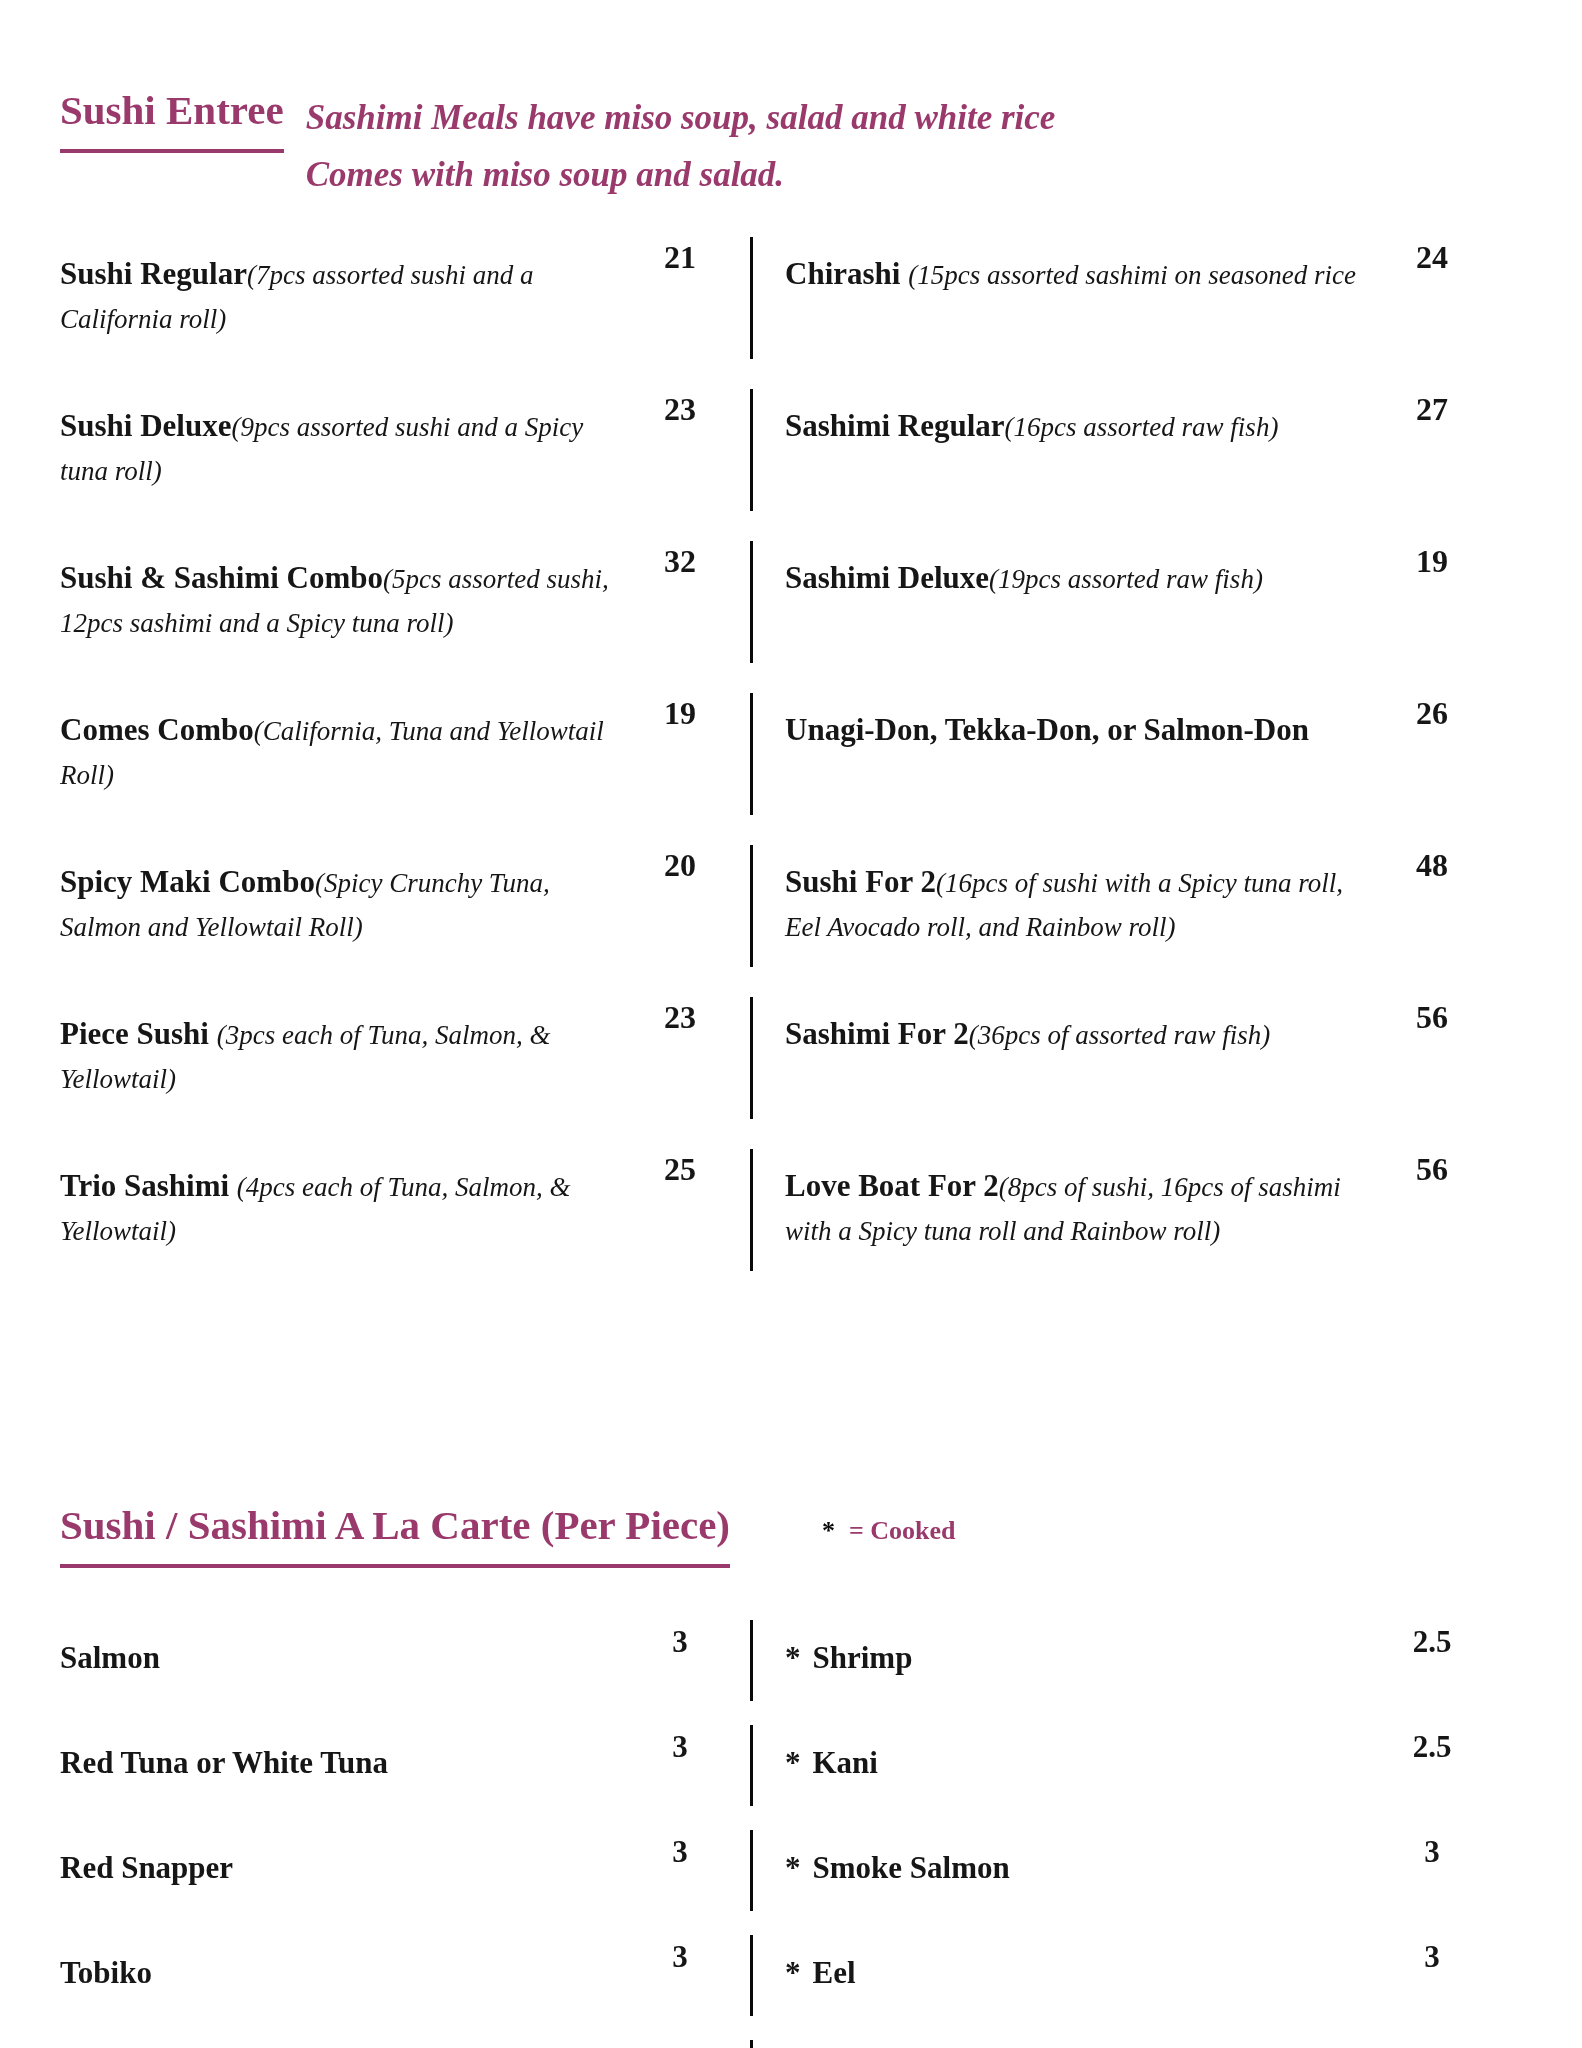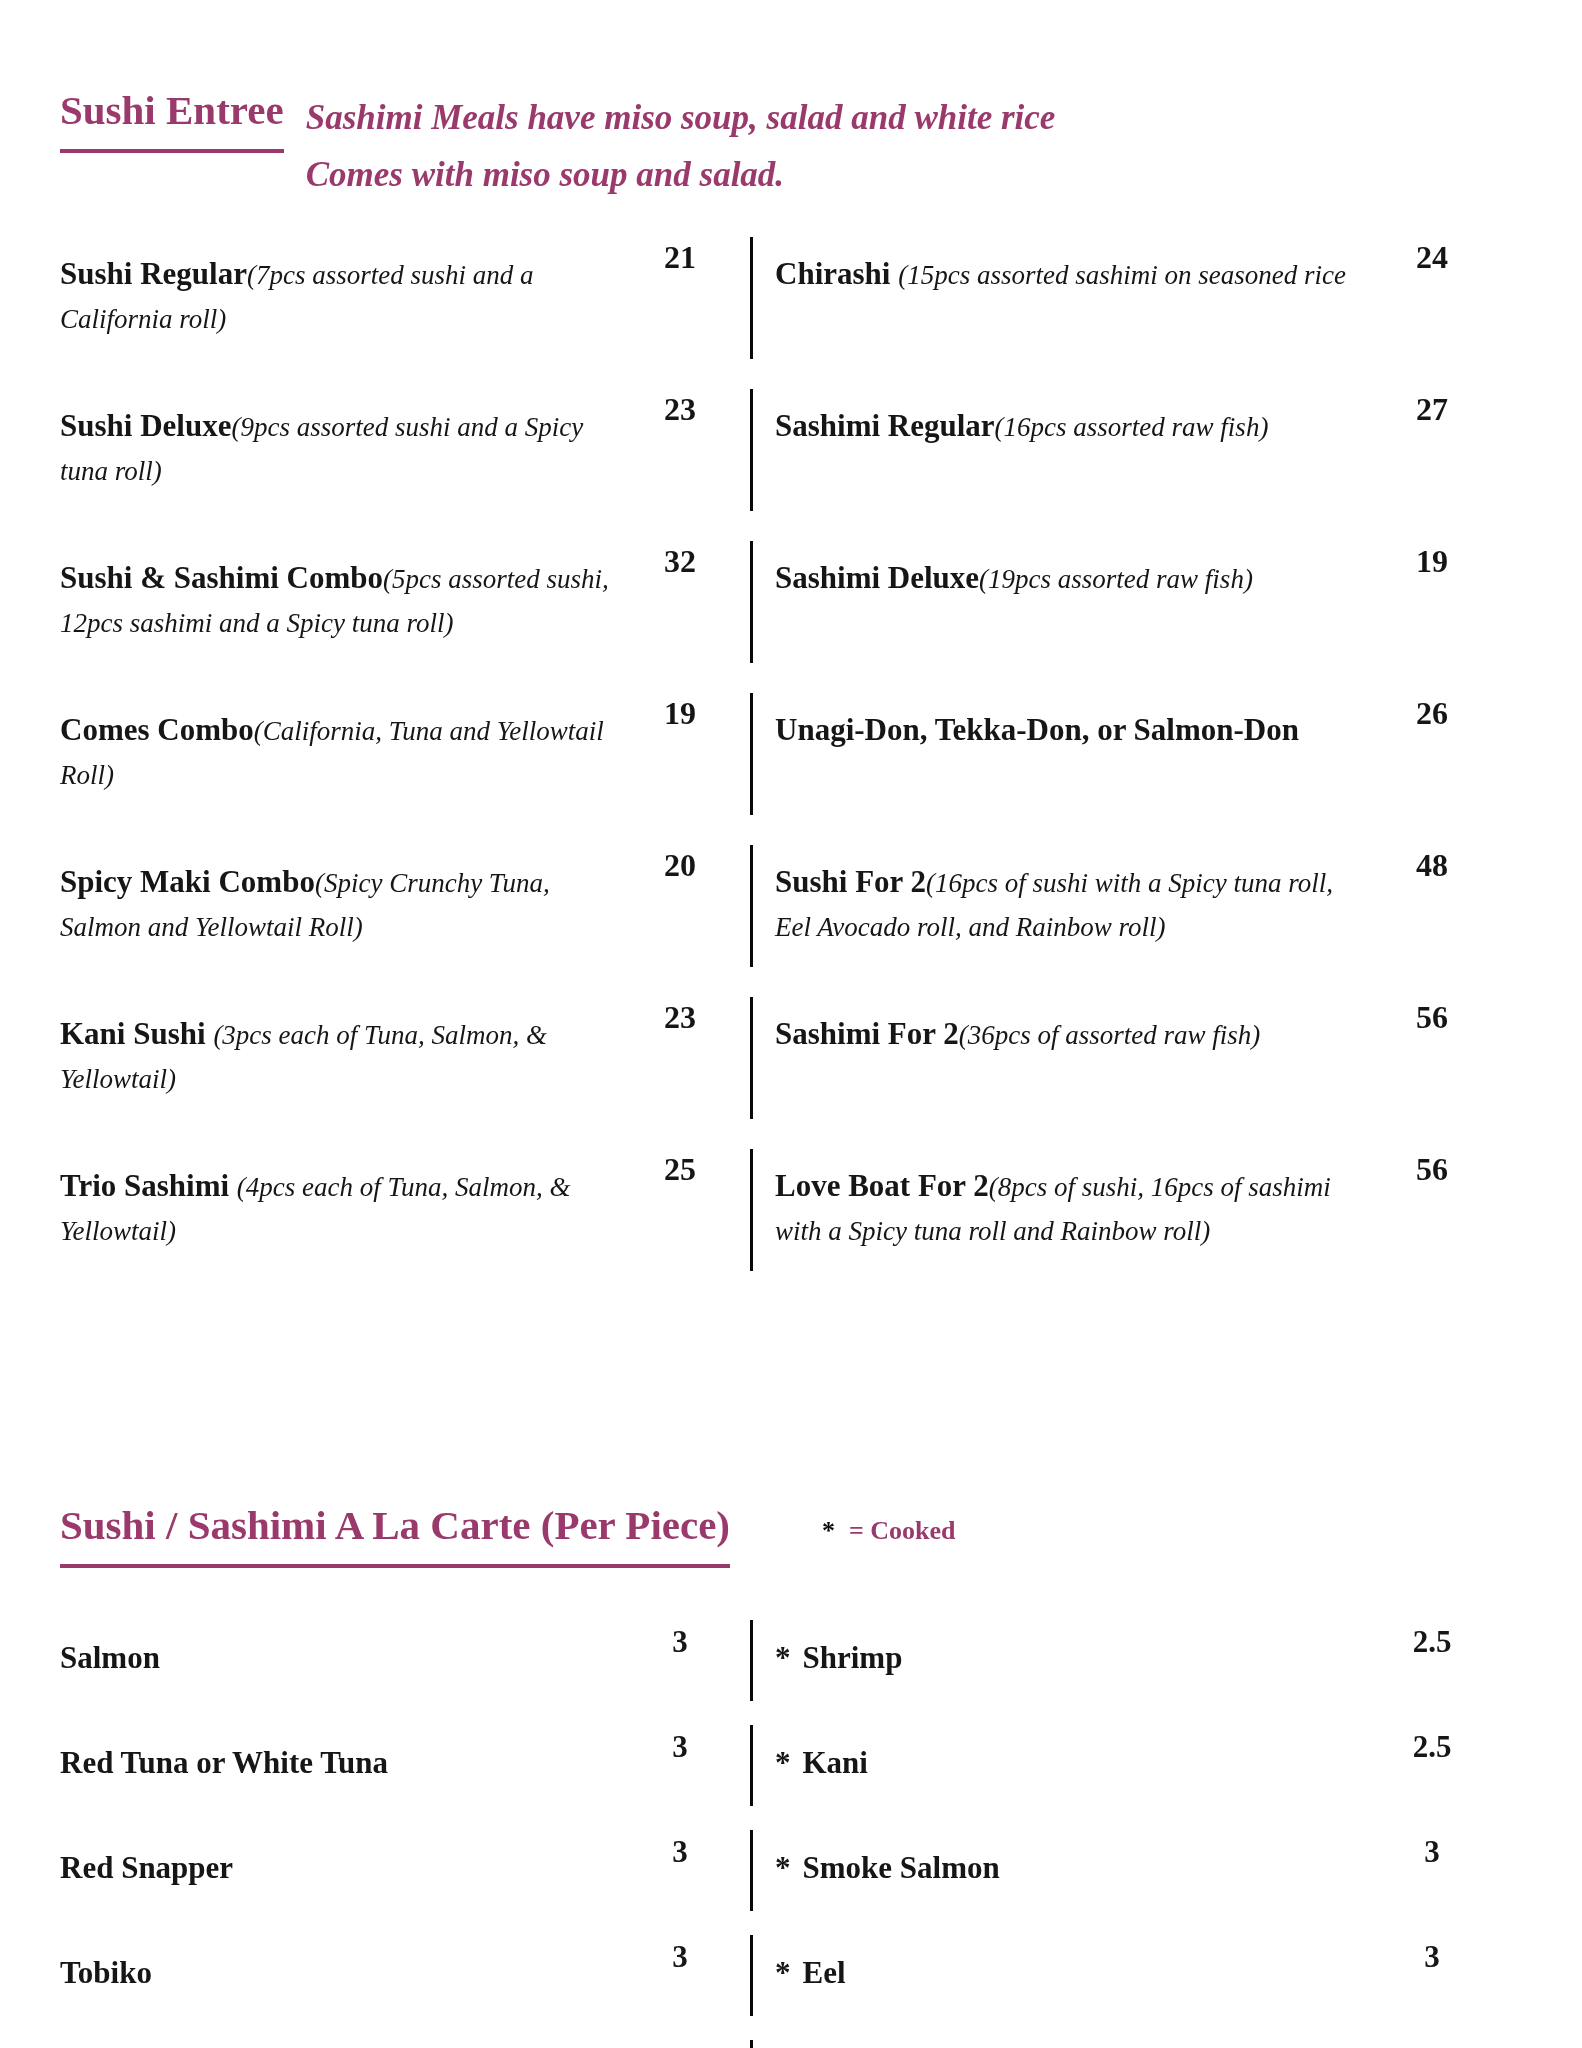--- a/index.html
+++ b/index.html
@@ -25,21 +25,21 @@
     margin-left:22px; padding-top:2px;
     font-size:35px; font-weight:bold; font-style:italic;
     color:var(--accent); line-height:1.62;
   }
 
   
   .menu-rows { }
   .menu-row { display:flex; align-items:stretch; margin-bottom:30px; }
   .cell { display:flex; align-items:flex-start; }
   .cell-left { width:690px; padding-right:15px; }
-  .cell-right { flex:1; border-left:3px solid #0a0a0a; padding-left:22px; }
+  .cell-right { flex:1; border-left:3px solid #0a0a0a; padding-left:32px; }
   .item-text { flex:1; line-height:41px; padding-right:14px; }
   .item-name { font-weight:bold; font-size:31px; }
   .item-desc { font-style:italic; font-size:27px; }
   .item-price { width:110px; text-align:center; font-weight:bold; font-size:32px; line-height:41px; }
 
   
   .alacarte-header { display:flex; align-items:baseline; margin-top:232px; margin-bottom:52px; }
   .legend { margin-left:92px; font-size:26px; white-space:nowrap; }
   .legend-star { color:#0a0a0a; font-weight:bold; margin-right:14px; }
   .legend-text { color:var(--accent); font-weight:bold; }
@@ -113,21 +113,21 @@
       <div class="item-price">20</div>
     </div>
     <div class="cell cell-right">
       <p class="item-text"><span class="item-name">Sushi For 2</span><span class="item-desc">(16pcs of sushi with a Spicy tuna roll, Eel Avocado roll, and Rainbow roll)</span></p>
       <div class="item-price">48</div>
     </div>
   </div>
 
   <div class="menu-row">
     <div class="cell cell-left">
-      <p class="item-text"><span class="item-name">Kani Sushi </span><span class="item-desc">(3pcs each of Tuna, Salmon, &amp; Yellowtail)</span></p>
+      <p class="item-text"><span class="item-name">Piece Sushi </span><span class="item-desc">(3pcs each of Tuna, Salmon, &amp; Yellowtail)</span></p>
       <div class="item-price">23</div>
     </div>
     <div class="cell cell-right">
       <p class="item-text"><span class="item-name">Sashimi For 2</span><span class="item-desc">(36pcs of assorted raw fish)</span></p>
       <div class="item-price">56</div>
     </div>
   </div>
 
   <div class="menu-row">
     <div class="cell cell-left">

